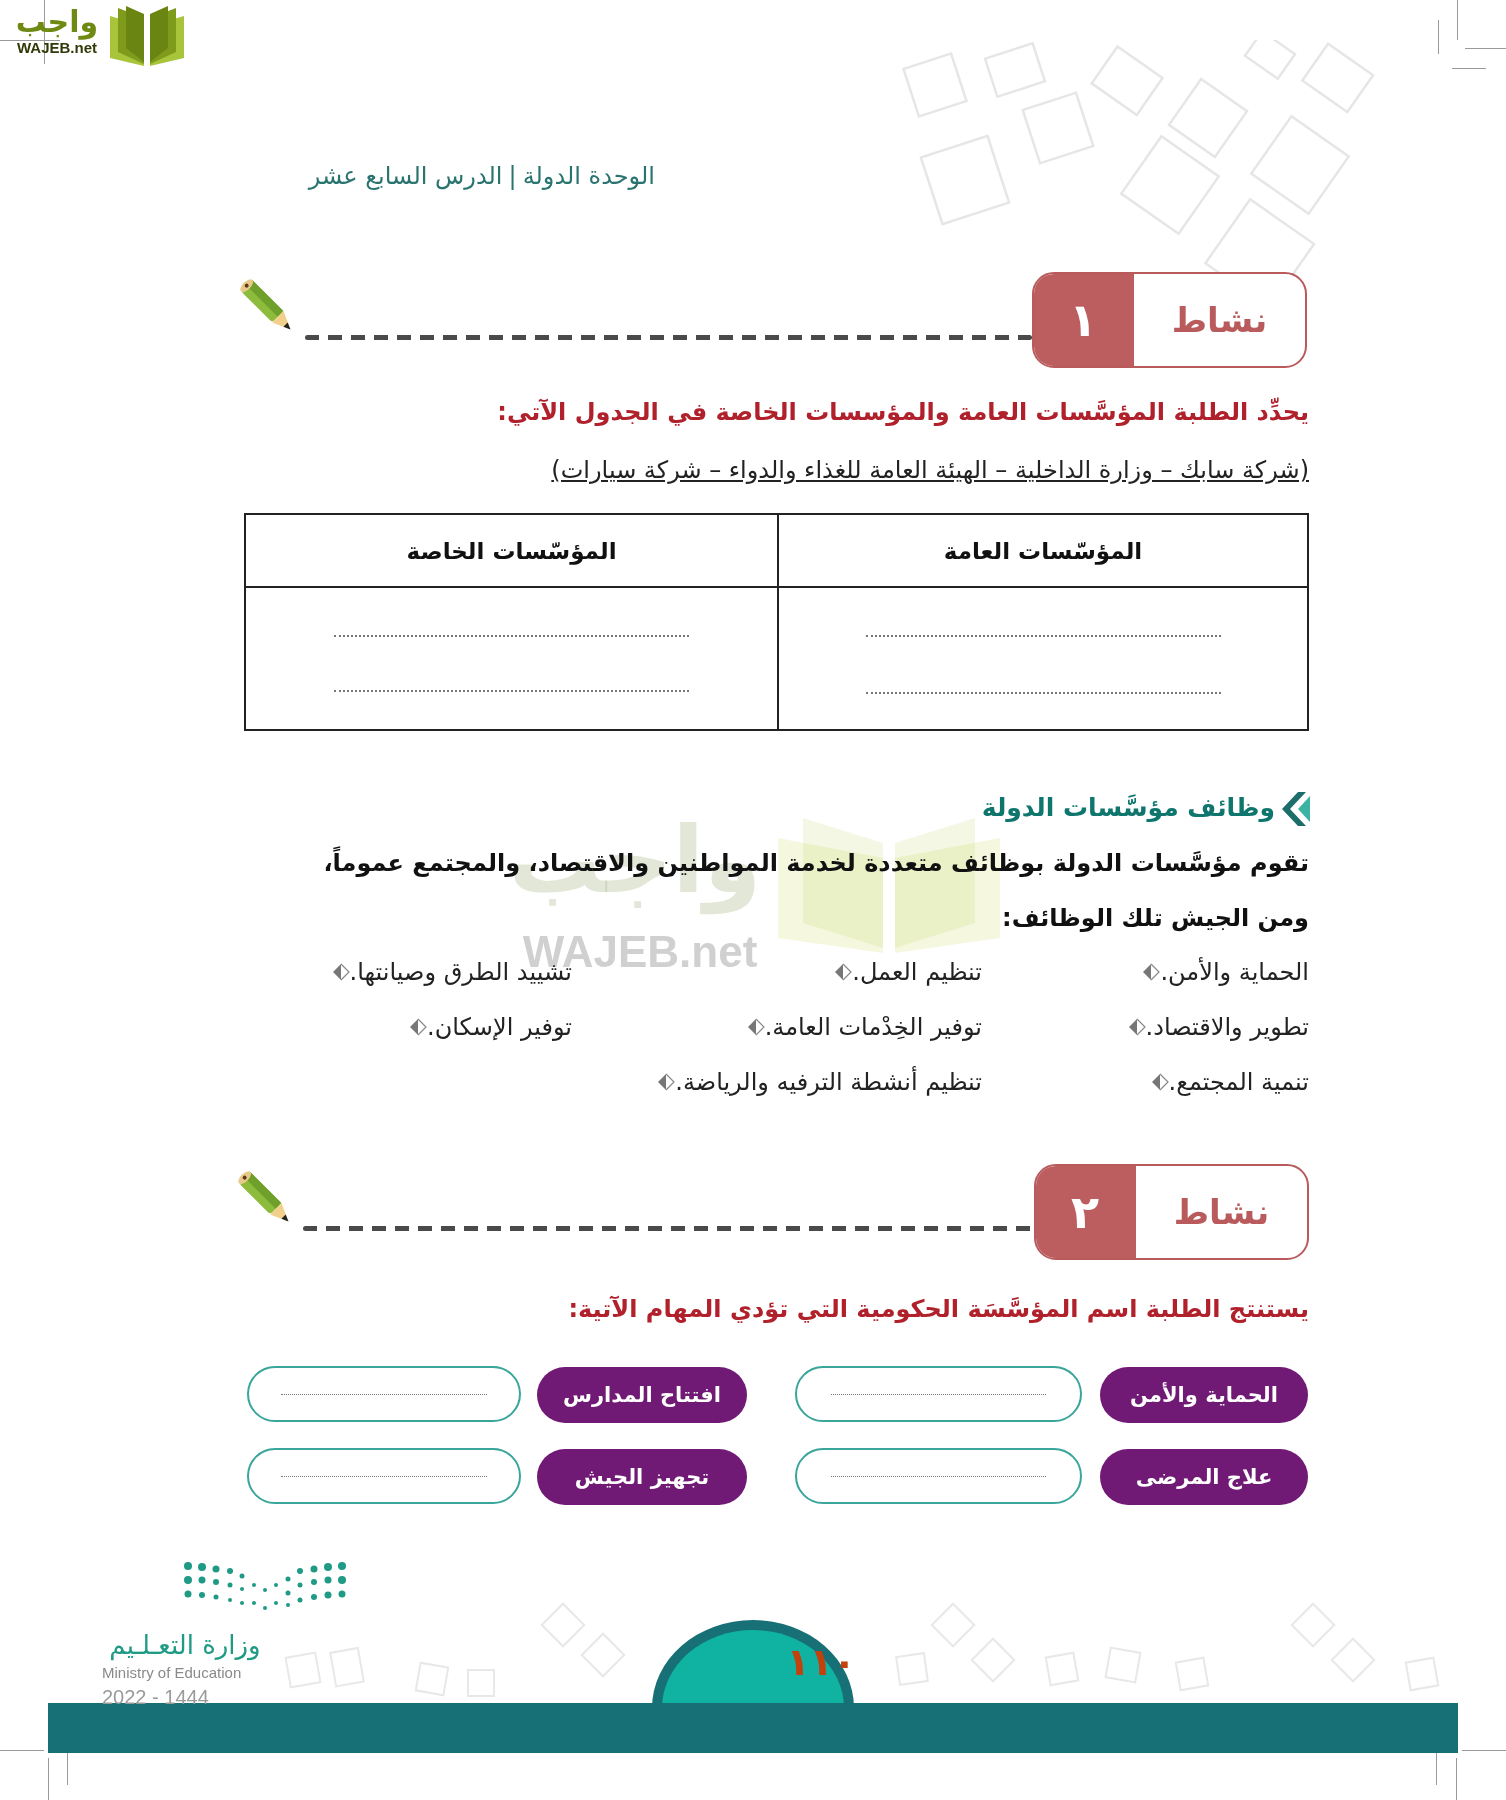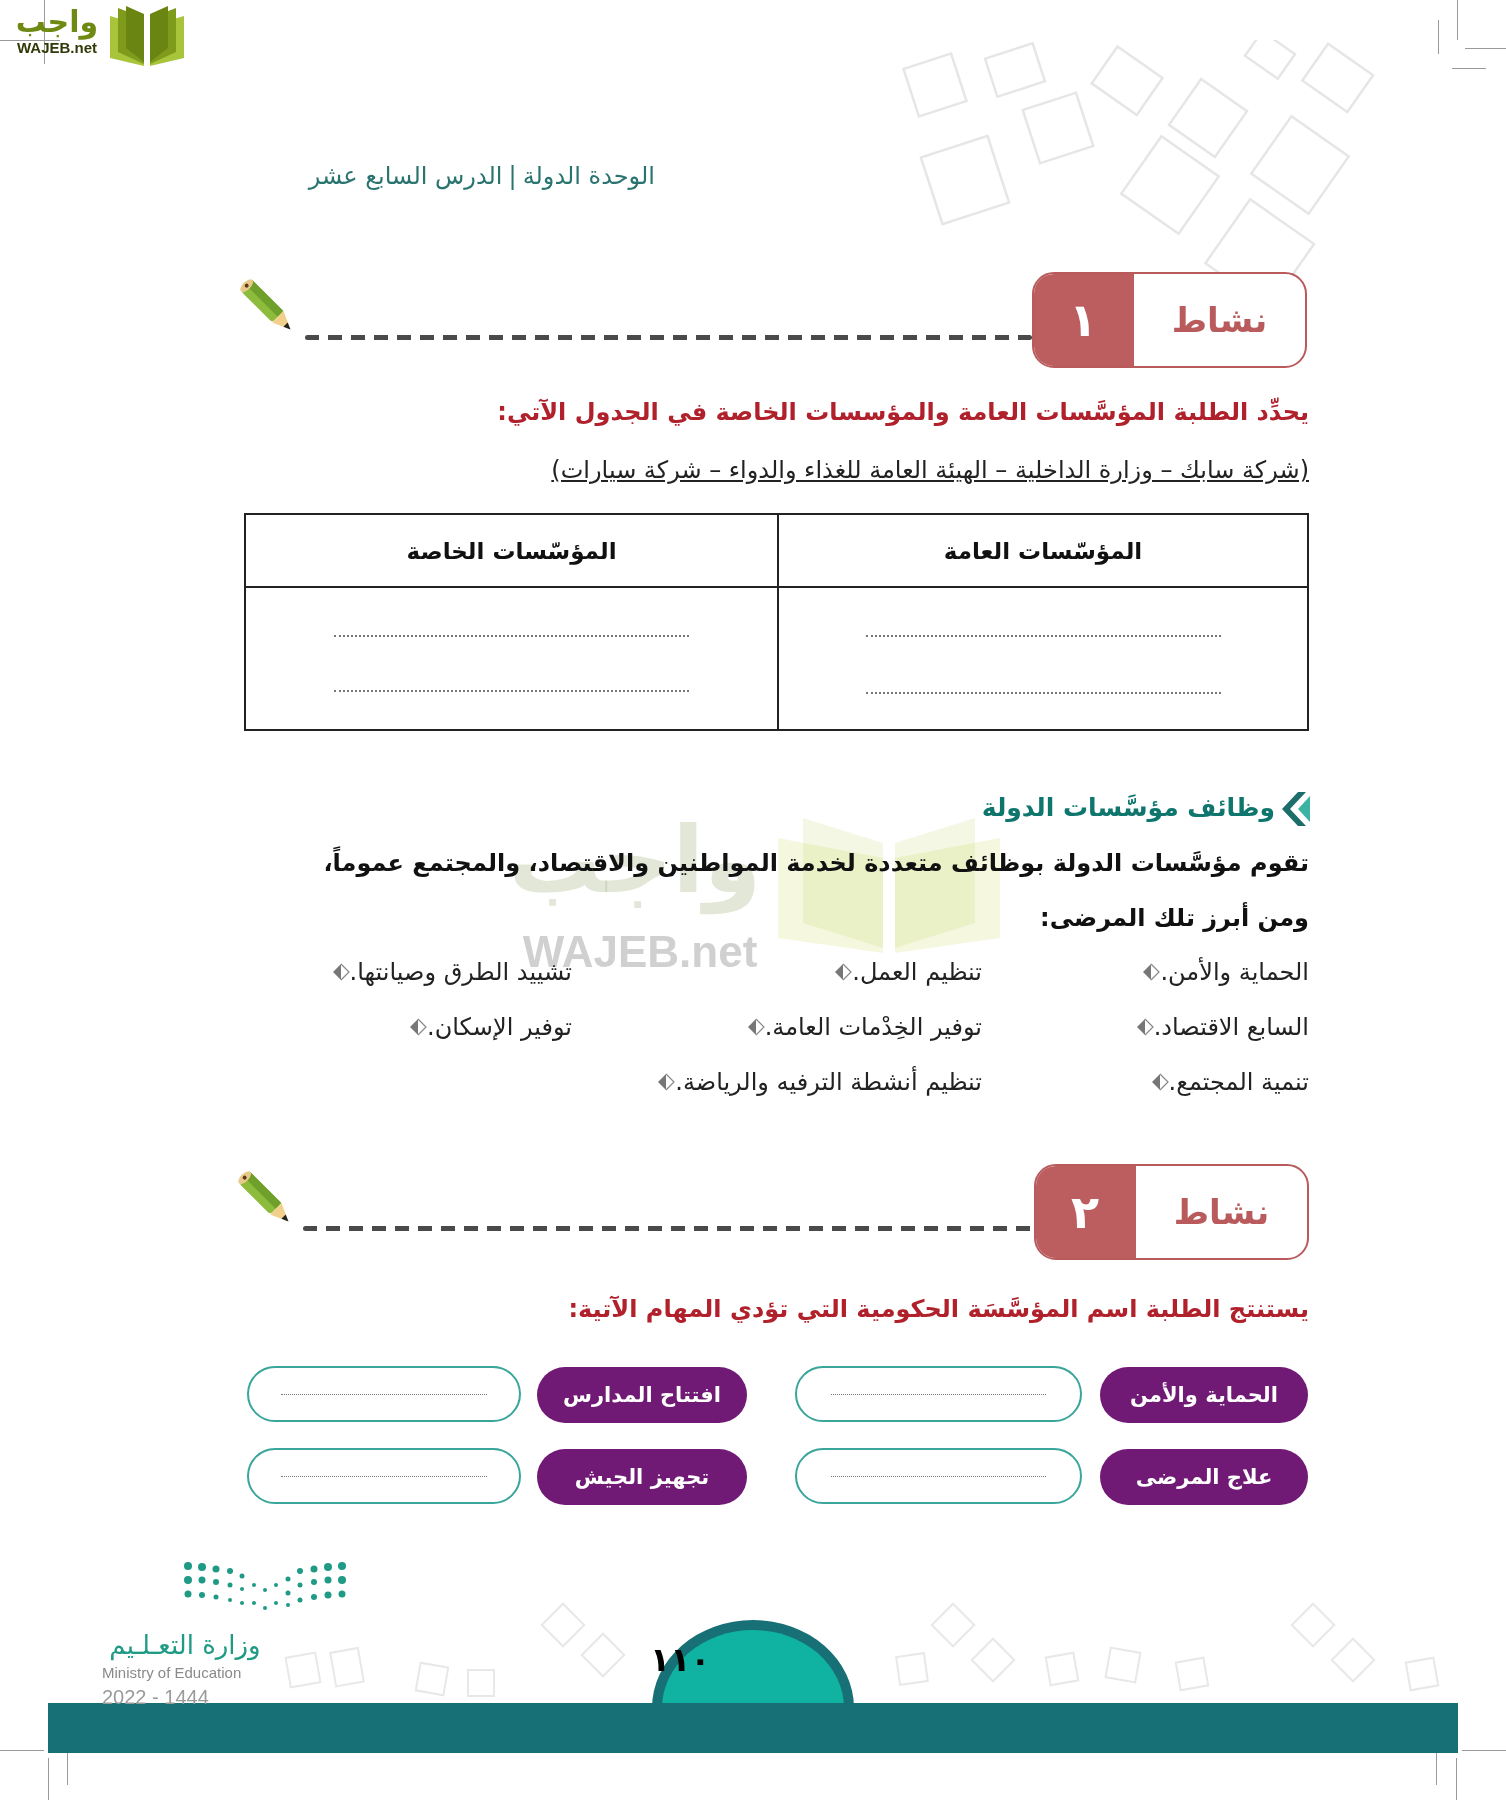--- a/index.html
+++ b/index.html
@@ -39,21 +39,21 @@
   
   .pill-dark { height:56px; border-radius:28px; background:#701a75; color:#fff; font-weight:bold; font-size:21px; display:flex; align-items:center; justify-content:center; box-sizing:border-box; }
   .pill-out { height:56px; border-radius:28px; border:2.5px solid #3aa59a; background:#fff; box-sizing:border-box; }
   .pill-out .pdots { position:absolute; left:12%; right:12%; top:26px; border-bottom:1.5px dotted #777; }
   
   .wm-text { color:rgba(150,170,110,0.28); font-weight:bold; font-size:92px; line-height:92px; }
   .wm-sub { color:rgba(120,120,120,0.35); font-weight:bold; font-size:44px; line-height:44px; font-family:"Liberation Sans", sans-serif; }
   
   .band { left:48px; top:1703px; width:1410px; height:50px; background:#177076; }
   .page-tab { left:650px; top:1616px; width:206px; height:120px; }
-  .page-num { left:650px; top:1640px; width:206px; text-align:left; color:#000000; font-size:33px; font-weight:bold; }
+  .page-num { left:650px; top:1640px; width:206px; text-align:right; color:#c2410c; font-size:38px; font-weight:bold; }
   .moe-ar { left:100px; top:1628px; width:170px; text-align:center; color:#1e9a85; font-size:26px; line-height:34px; }
   .moe-en { left:102px; top:1662px; width:170px; text-align:left; color:#8a8a8a; font-size:15px; line-height:22px; font-family:"Liberation Sans", sans-serif; }
   .moe-year { left:102px; top:1684px; width:170px; text-align:left; color:#9a9a9a; font-size:20px; line-height:26px; font-family:"Liberation Sans", sans-serif; }
 </style>
 </head>
 <body>
 
 <div class="abs mark" style="left:0;top:40px;width:60px;height:1px;"></div>
 <div class="abs mark" style="left:44px;top:0;width:1px;height:64px;"></div>
 <div class="abs mark" style="left:1457px;top:0;width:1px;height:40px;"></div>
@@ -137,21 +137,21 @@
   <path d="M197 0 L117 25 L117 130 L197 105 Z" fill="rgba(180,200,60,0.14)"></path>
 </svg>
 
 <svg class="abs chev" style="left:1276px;top:790px;" viewBox="0 0 34 38">
   <path d="M30 2 L14 19 L30 36 L22 36 L6 19 L22 2 Z" fill="#1d6e6b"></path>
   <path d="M34 6 L22 19 L34 32 Z" fill="#3bb3a3"></path>
 </svg>
 <div class="abs sec-title rtl" style="left:880px;top:790px;width:395px;">وظائف مؤسَّسات الدولة</div>
 
 <div class="abs para rtl" style="left:240px;top:843px;width:1069px;">تقوم مؤسَّسات الدولة بوظائف متعددة لخدمة المواطنين والاقتصاد، والمجتمع عموماً،</div>
-<div class="abs para rtl" style="left:600px;top:898px;width:709px;">ومن أبرز تلك المرضى:</div>
+<div class="abs para rtl" style="left:600px;top:898px;width:709px;">ومن الجيش تلك الوظائف:</div>
 
 <div class="abs" style="left:240px;top:954px;width:1069px;height:160px;">
 
   <div class="abs bullet-item rtl" style="right:0;top:0;">
     <svg class="bullet" viewBox="0 0 18 18">
         <path d="M9 1 L1 9 L9 17 Z" fill="#777"></path>
         <path d="M9 1 L17 9 L9 17" fill="#fff" stroke="#888" stroke-width="1.2"></path>
       </svg>
     <span>الحماية والأمن.</span>
   </div>
@@ -168,21 +168,21 @@
         <path d="M9 1 L17 9 L9 17" fill="#fff" stroke="#888" stroke-width="1.2"></path>
       </svg>
     <span>تشييد الطرق وصيانتها.</span>
   </div>
 
   <div class="abs bullet-item rtl" style="right:0;top:55px;">
     <svg class="bullet" viewBox="0 0 18 18">
         <path d="M9 1 L1 9 L9 17 Z" fill="#777"></path>
         <path d="M9 1 L17 9 L9 17" fill="#fff" stroke="#888" stroke-width="1.2"></path>
       </svg>
-    <span>السابع الاقتصاد.</span>
+    <span>تطوير والاقتصاد.</span>
   </div>
   <div class="abs bullet-item rtl" style="right:327px;top:55px;">
     <svg class="bullet" viewBox="0 0 18 18">
         <path d="M9 1 L1 9 L9 17 Z" fill="#777"></path>
         <path d="M9 1 L17 9 L9 17" fill="#fff" stroke="#888" stroke-width="1.2"></path>
       </svg>
     <span>توفير الخِدْمات العامة.</span>
   </div>
   <div class="abs bullet-item rtl" style="right:737px;top:55px;">
     <svg class="bullet" viewBox="0 0 18 18">

